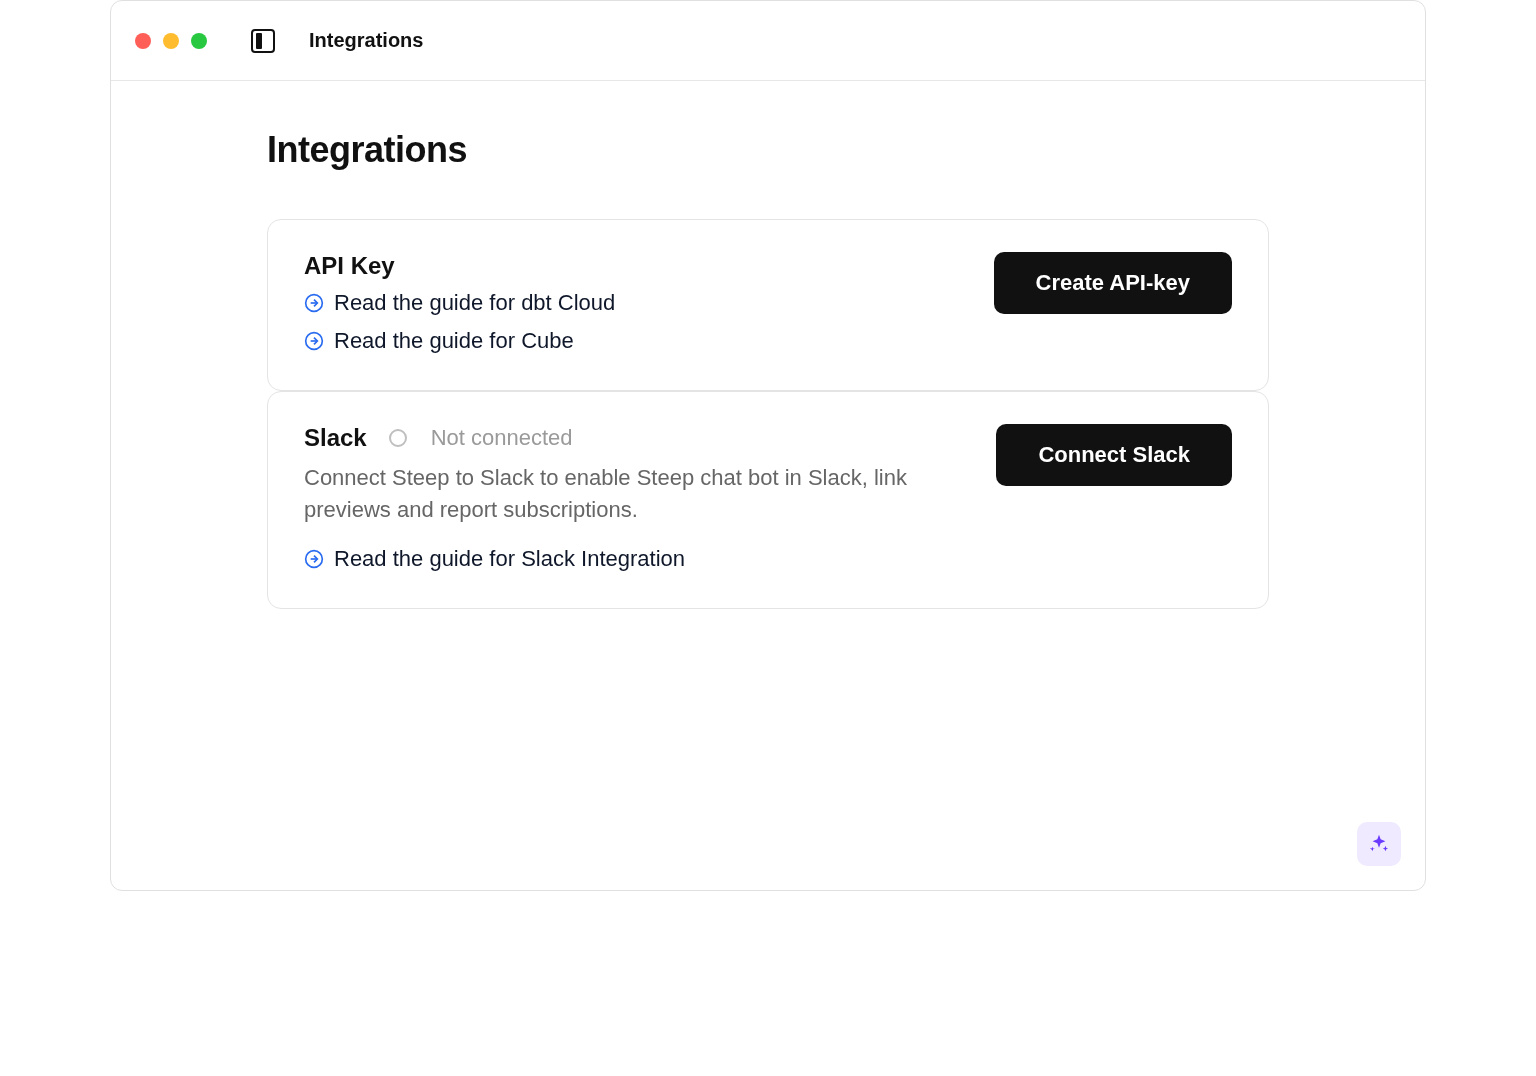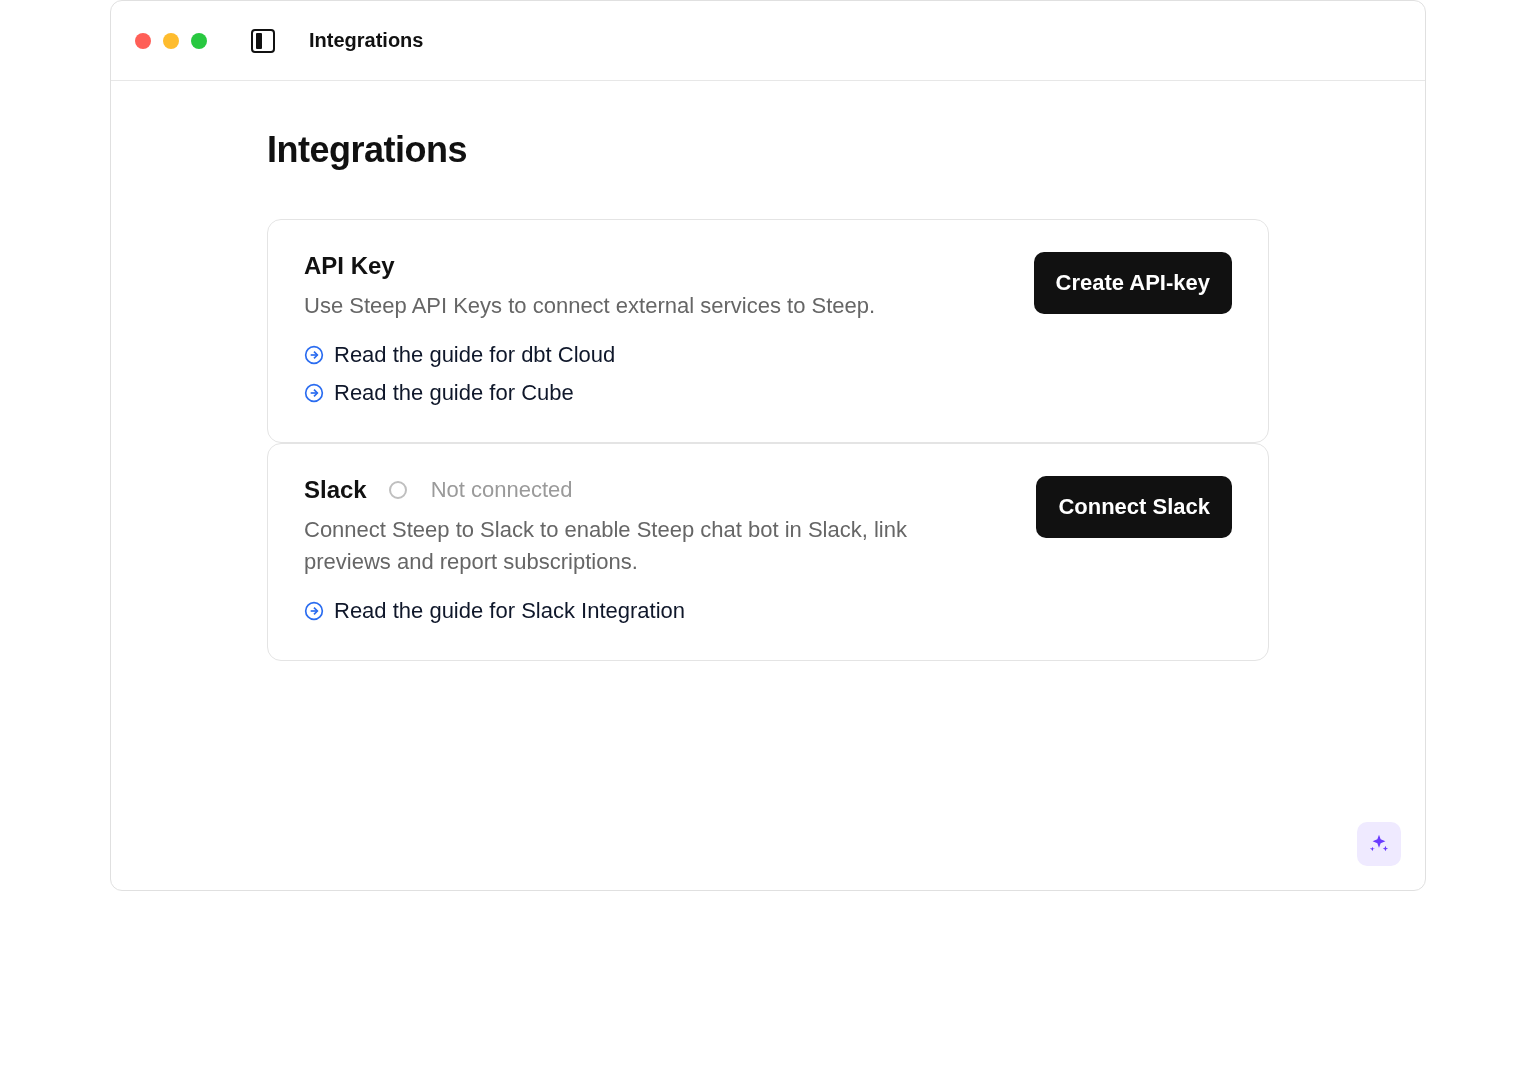--- a/index.html
+++ b/index.html
@@ -144,21 +144,21 @@
     .arrow-circle {
       width: 20px; height: 20px; flex: 0 0 20px;
       color: #2a6cf0;
     }
 
     .btn {
       background: #111;
       color: #fff;
       border: none;
       border-radius: 10px;
-      padding: 18px 22px;
+      padding: 18px 42px;
       font-size: 22px;
       font-weight: 600;
       cursor: pointer;
       white-space: nowrap;
     }
 
     
     .sparkle-fab {
       position: absolute;
       right: 24px;
@@ -191,21 +191,20 @@
   <div class="content">
 
     <h1 class="page-title">Integrations</h1>
 
     <div class="card">
       <div class="card-header">
         <div class="card-left">
           <div class="card-title-row">
             <div class="card-title">API Key</div>
           </div>
-          <div class="card-desc">Use Steep API Keys to connect external services to Steep.</div>
           <div class="links">
 
             <a class="guide-link">
               <svg class="arrow-circle" viewBox="0 0 24 24" fill="none" stroke="currentColor" stroke-width="2">
                 <circle cx="12" cy="12" r="10"></circle>
                 <path d="M12 8l4 4-4 4"></path>
                 <path d="M8 12h8"></path>
               </svg>
               <span>Read the guide for dbt Cloud</span>
             </a>

